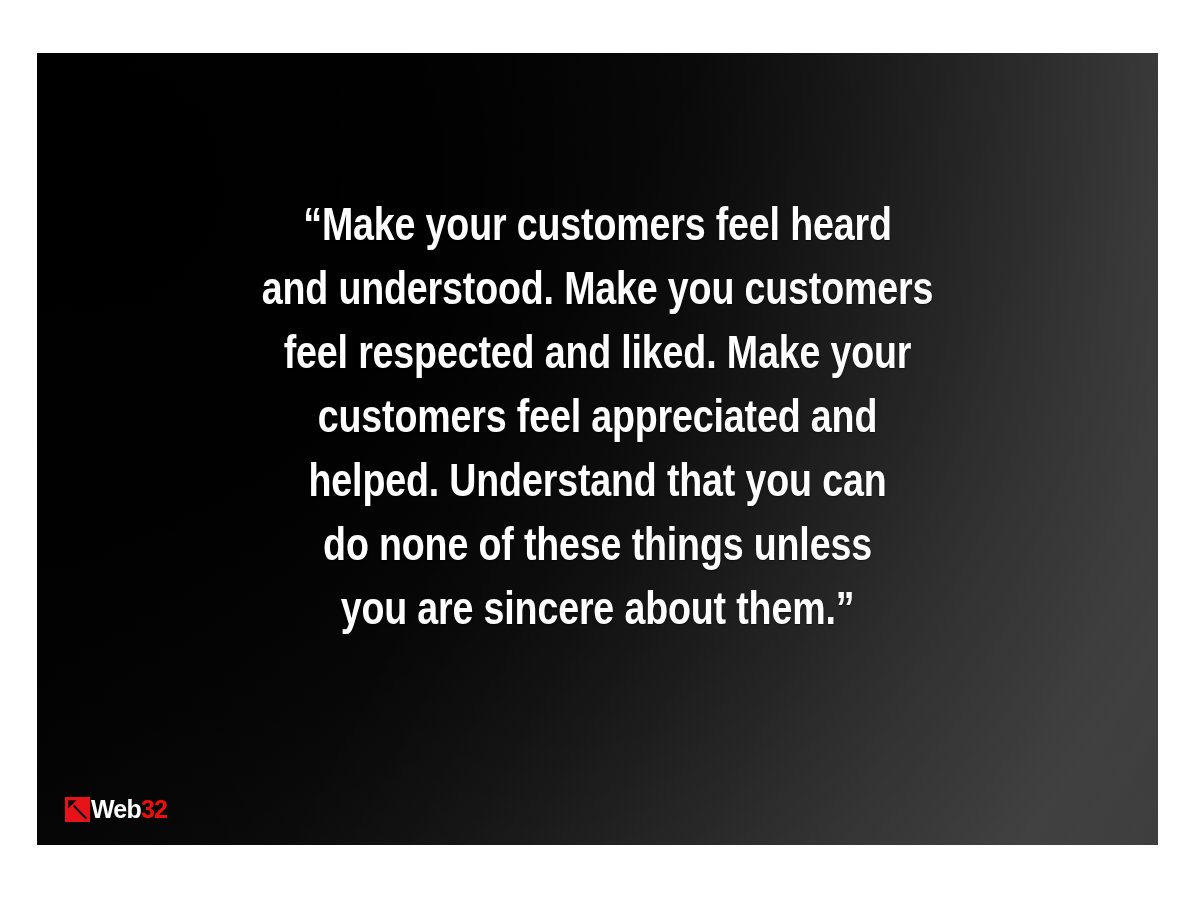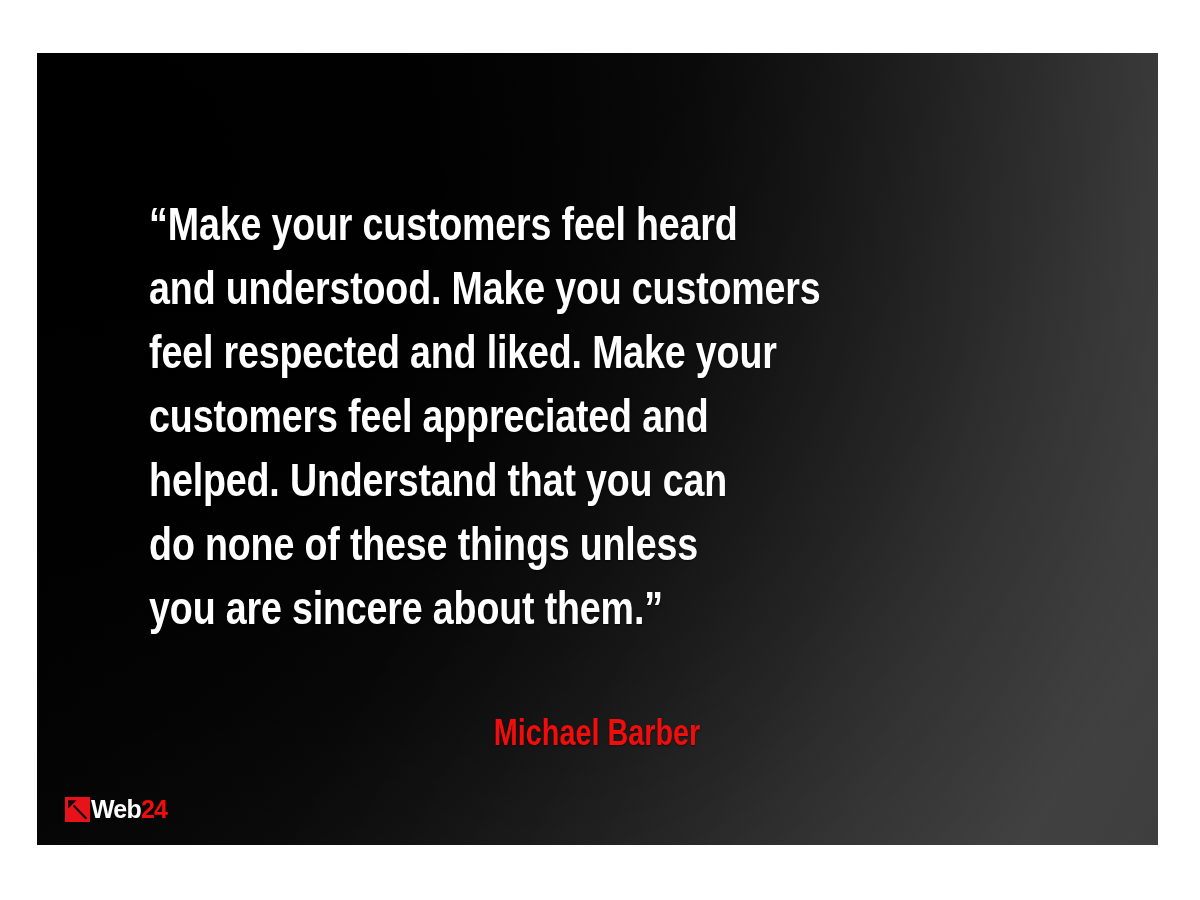--- a/index.html
+++ b/index.html
@@ -61,21 +61,21 @@
         rgba(255,255,255,0) 100%);
     pointer-events: none;
   }
 
   
   #quote-block {
     position: absolute;
     left: 0;
     right: 0;
     top: 139px;
-    text-align: left;
+    text-align: center;
   }
 
   .quote-line {
     display: block;
     color: #ffffff;
     font-family: "Liberation Sans Narrow", "Liberation Sans", sans-serif;
     font-size: 47px;
     line-height: 64px;
     font-weight: bold;
     letter-spacing: -0.2px;
@@ -156,29 +156,26 @@
     <div id="quote-block">
       <span class="quote-line">“Make your customers feel heard</span>
       <span class="quote-line">and understood. Make you customers</span>
       <span class="quote-line">feel respected and liked. Make your</span>
       <span class="quote-line">customers feel appreciated and</span>
       <span class="quote-line">helped. Understand that you can</span>
       <span class="quote-line">do none of these things unless</span>
       <span class="quote-line">you are sincere about them.”</span>
     </div>
 
-    <div id="attribution">
-      <span id="attribution-name">Michael Barber</span>
-    </div>
 
     <div id="brand-logo">
       <span id="brand-mark">
         <svg width="25" height="25" viewBox="0 0 25 25" aria-hidden="true">
           <path d="M3.2 3.2 L11.6 3.2 L3.2 11.6 Z" fill="#0d0d0d"></path>
           <path d="M8.6 8.6 L21.4 21.8" stroke="#0d0d0d" stroke-width="2.1" fill="none"></path>
           <path d="M17.6 19.2 L22.2 22.4 L19.0 17.8 Z" fill="#0d0d0d"></path>
         </svg>
       </span>
-      <span id="brand-wordmark"><span class="brand-web">Web</span><span class="brand-24">24</span></span>
+      <span id="brand-wordmark"><span class="brand-web">Web</span><span class="brand-24">32</span></span>
     </div>
 
   </div>
 </div>
 
 </body></html>

